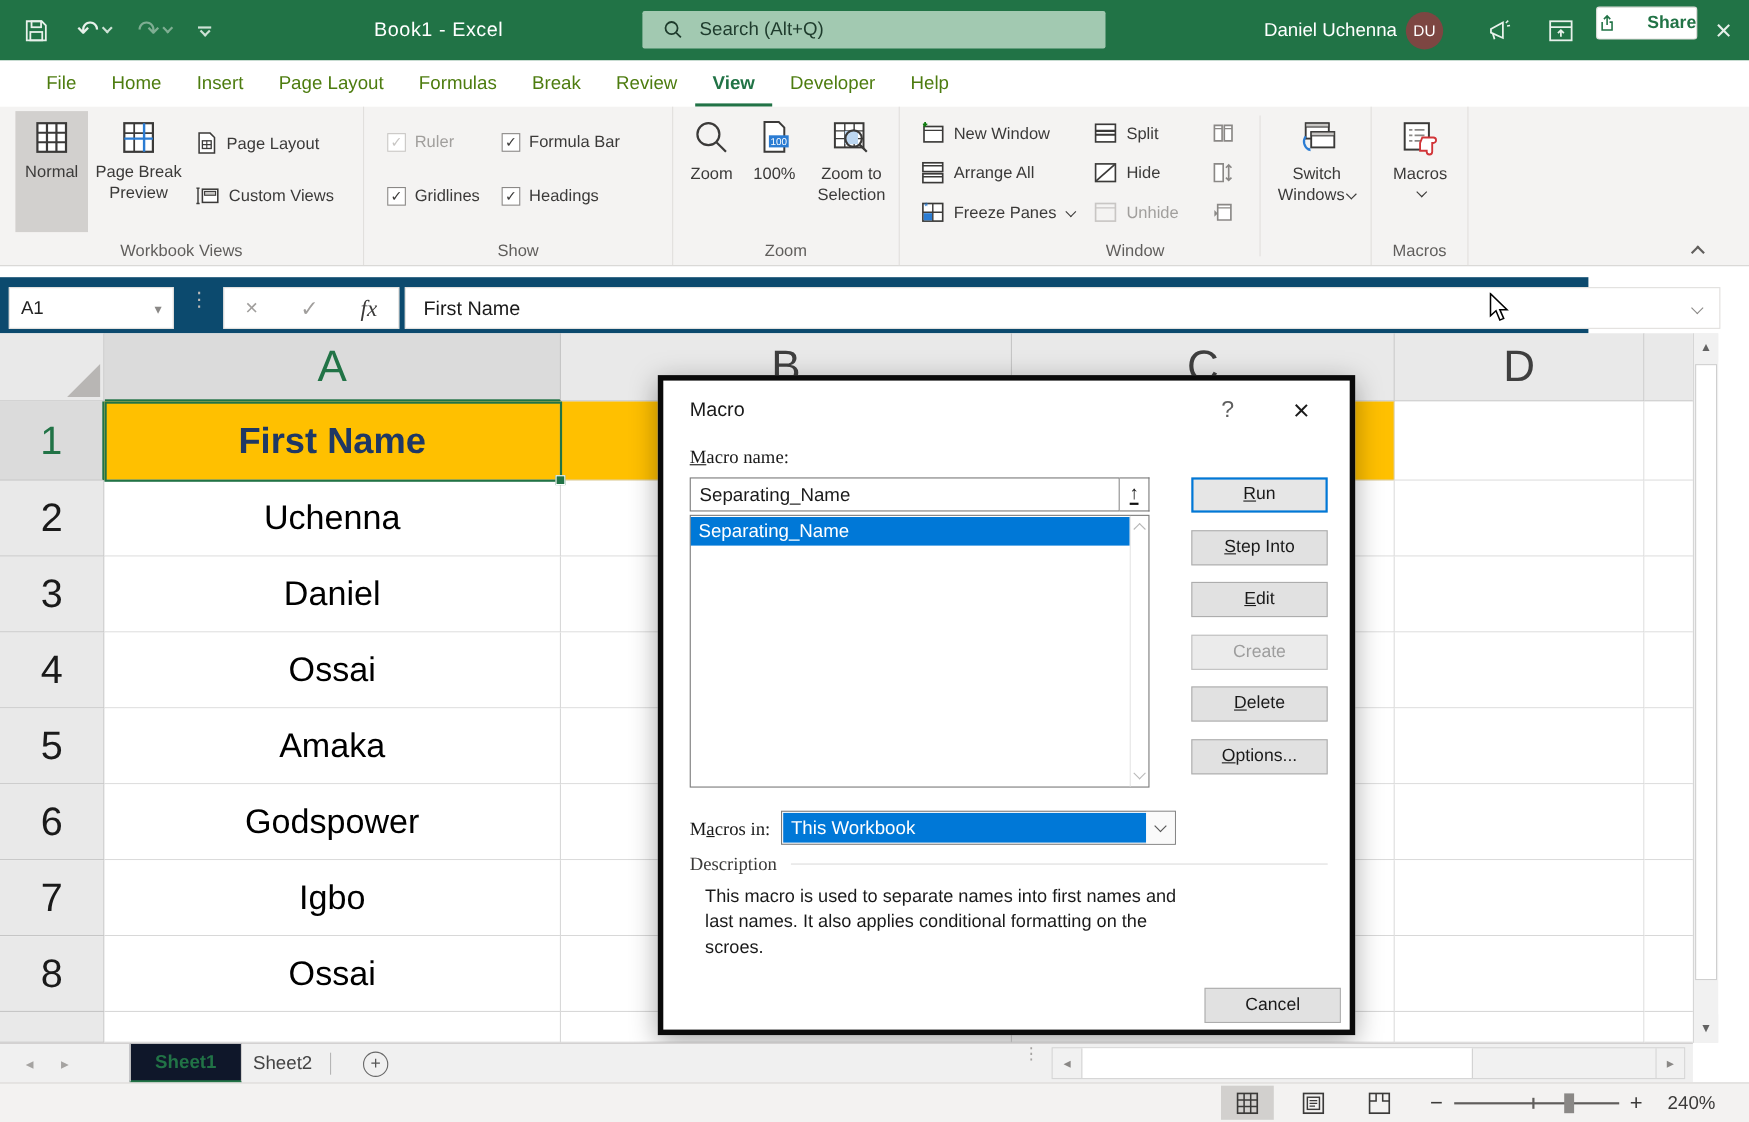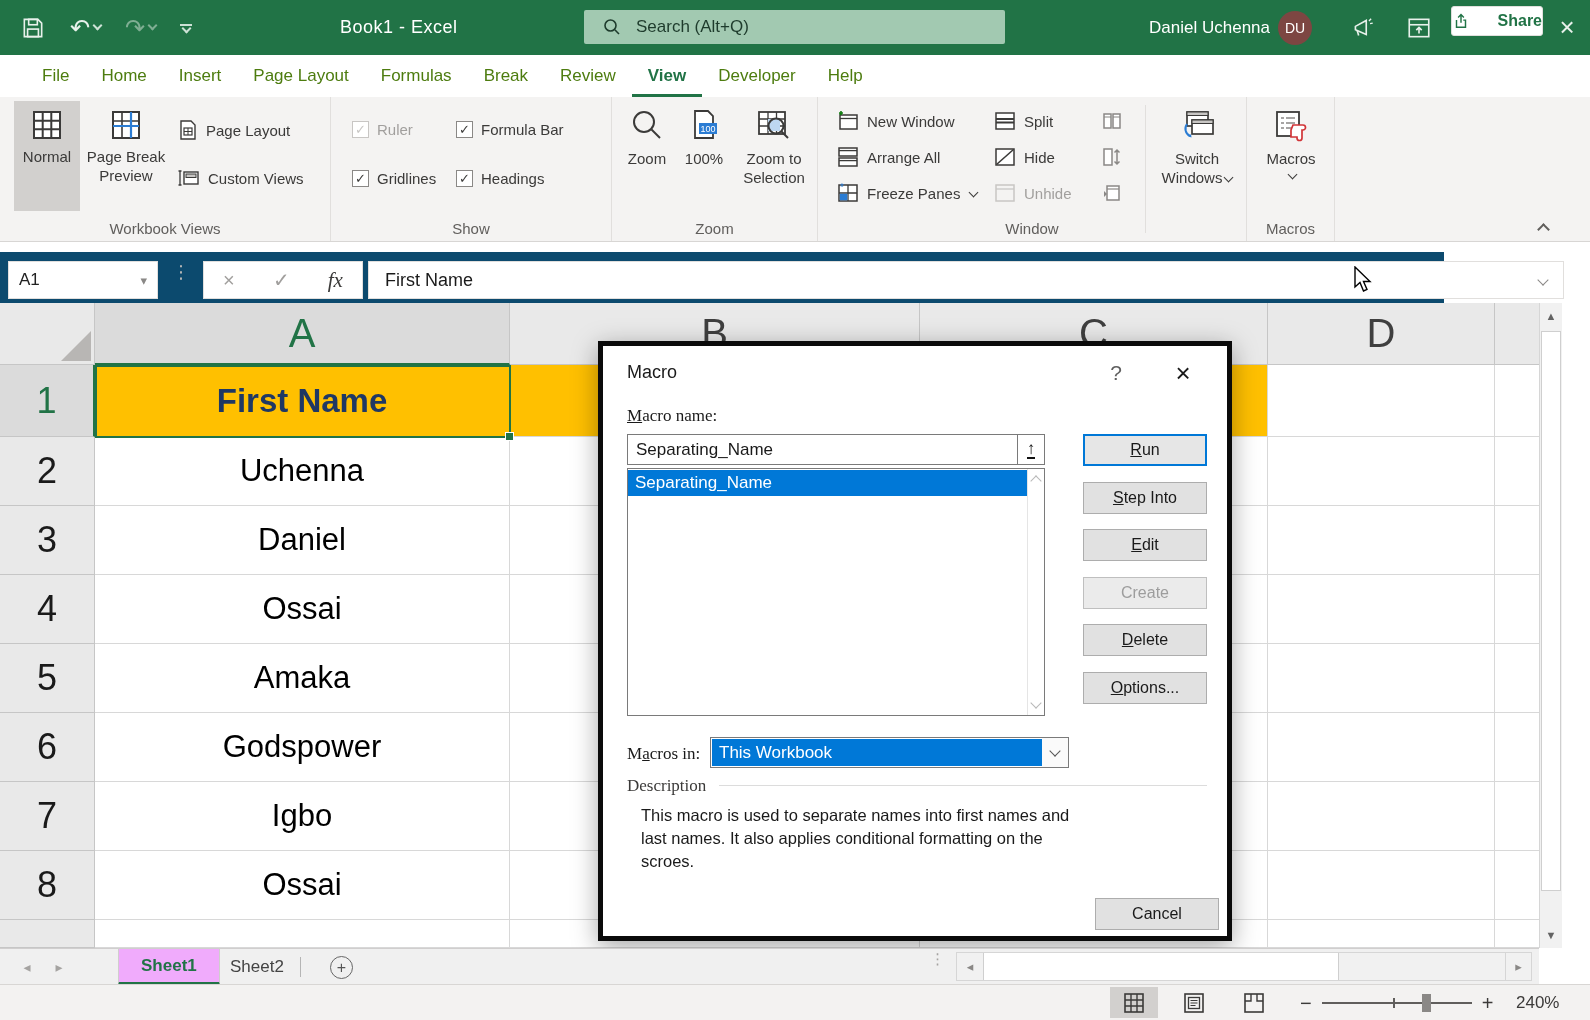--- a/index.html
+++ b/index.html
@@ -104,21 +104,21 @@
   .dlg-select .dd { width:26px; display:flex; align-items:center; justify-content:center; background:#FAFAFA; }
   .dlg-select .dd i { width:8px; height:8px; border-right:1.7px solid #555; border-bottom:1.7px solid #555; transform:rotate(45deg); margin-top:-3px; }
   .desc-line { position:absolute; left:116px; top:439px; width:488px; height:1px; background:#DCDCDC; }
   .desc-text { position:absolute; left:38px; top:458px; width:452px; font-size:16.5px; color:#1a1a1a; line-height:23px; }
   u { text-decoration:underline; }
 
   
   .sheetbar { position:absolute; left:0; top:948px; width:1539px; height:36px; background:#F0F0F0; border-top:1px solid #D0CECE; }
   .snav { position:absolute; top:0; height:36px; width:30px; display:flex; align-items:center; justify-content:center; color:#A5A3A1; font-size:14px; }
   .stab { position:absolute; top:0; height:36px; display:flex; align-items:center; justify-content:center; font-size:17px; padding:0 22px; color:#444; }
-  .stab.active { background:#f0abfc; color:#217346; font-weight:bold; border-left:1px solid #D0CECE; border-right:1px solid #D0CECE; border-bottom:3px solid #217346; }
+  .stab.active { background:#0f172a; color:#217346; font-weight:bold; border-left:1px solid #D0CECE; border-right:1px solid #D0CECE; border-bottom:3px solid #217346; }
   .stab-div { position:absolute; left:300px; top:8px; width:1px; height:20px; background:#B5B5B5; }
   .addsheet { position:absolute; left:330px; top:7px; width:23px; height:23px; border:1.5px solid #666; border-radius:50%; display:flex; align-items:center; justify-content:center; font-size:16px; color:#555; }
   .sheet-dots { position:absolute; left:930px; top:6px; color:#A5A3A1; font-size:15px; line-height:8px; }
   .hscroll { position:absolute; left:956px; top:3px; width:576px; height:29px; background:#F1F1F1; border:1px solid #D6D6D6; display:flex; }
   .hs-btn { width:26px; height:100%; display:flex; align-items:center; justify-content:center; color:#8A8886; font-size:13px; }
   .hs-thumb { width:356px; height:100%; background:#fff; border-left:1px solid #CFCFCF; border-right:1px solid #CFCFCF; }
   .hs-btn.right { margin-left:auto; border-left:1px solid #D6D6D6; }
 
   
   .statusbar { position:absolute; left:0; top:984px; width:1590px; height:36px; background:#F3F2F1; border-top:1px solid #D8D6D4; }

